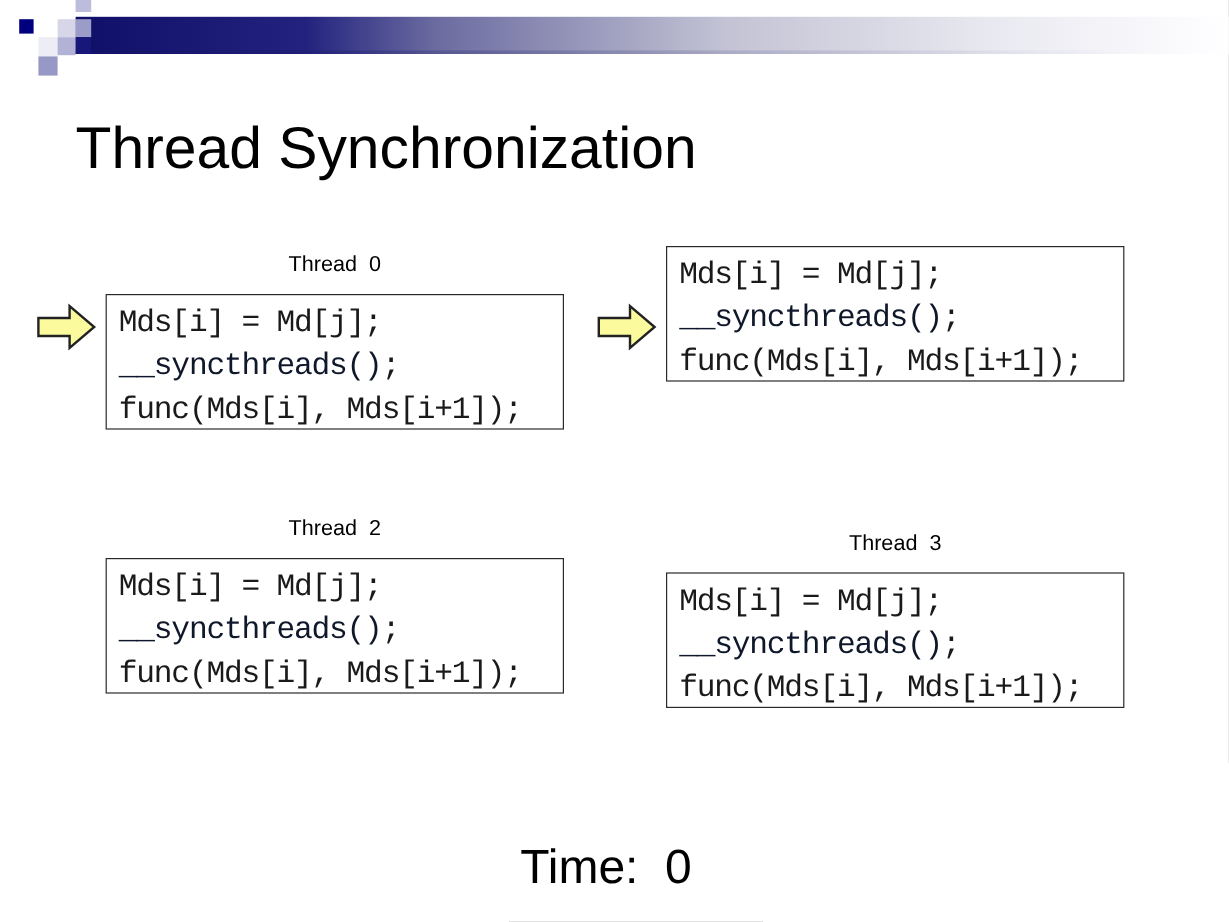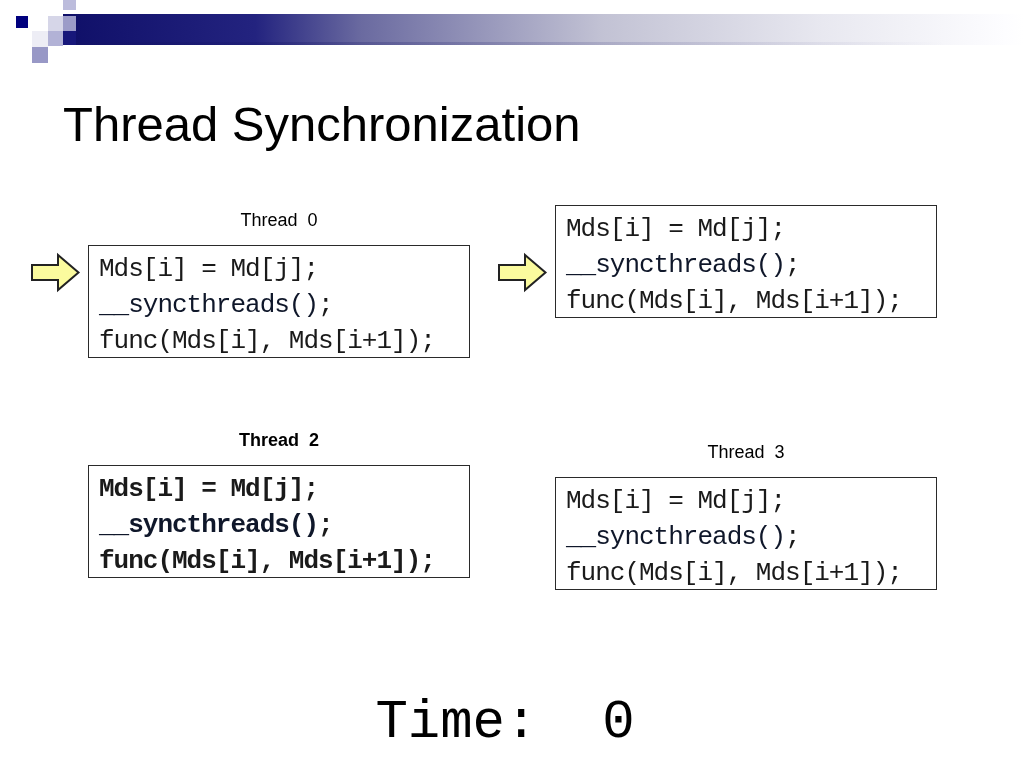--- a/index.html
+++ b/index.html
@@ -33,21 +33,21 @@
   
   .title{
     position:absolute;left:63px;top:90px;
     font-size:49px;line-height:68px;color:#000;white-space:pre;
   }
 
   
   .thread{position:absolute;width:382px;}
   .t0{left:88px;top:205px;}
   .t1{left:555px;top:205px;}
-  .t2{left:88px;top:425px;font-weight:bold;}
+  .t2{left:88px;top:425px;}
   .t3{left:555px;top:437px;}
   .thread-label{
     height:40px;text-align:center;font-size:18px;line-height:30px;
     color:#000;white-space:pre;
   }
   .code-box{
     box-sizing:border-box;height:113px;border:1.5px solid #2a2a2a;
     background:#fff;padding:5px 0 0 10px;
   }
   .code-line{
@@ -56,21 +56,21 @@
   }
   .seg-black{color:#1a1a1a;}
   .seg-pink{color:#0f172a;}
 
   .arrow{position:absolute;left:-58px;top:47px;width:51px;height:41px;}
   .arrow svg{display:block;width:100%;height:100%;}
 
   
   .time{
     position:absolute;left:0;right:14px;top:700px;text-align:center;
-    font-size:54px;line-height:46px;color:#000;white-space:pre;font-family:Liberation Mono, monospace;
+    font-size:40px;line-height:46px;color:#000;white-space:pre;
   }
 </style>
 </head>
 <body>
 
 <div class="slide">
 
   <div class="hdr-bar"></div>
   <div class="sq sq1"></div>
   <div class="sq sq2"></div>

